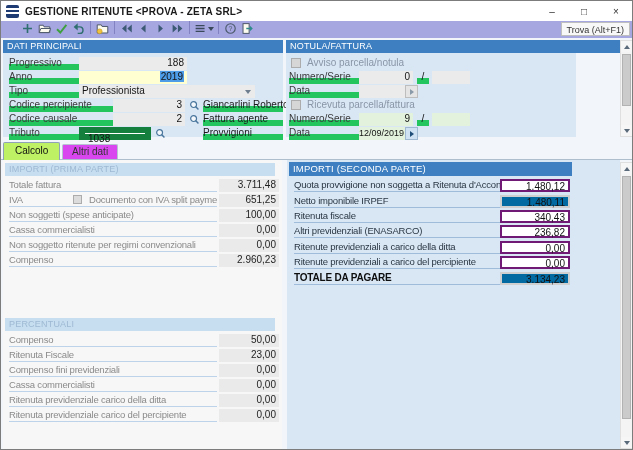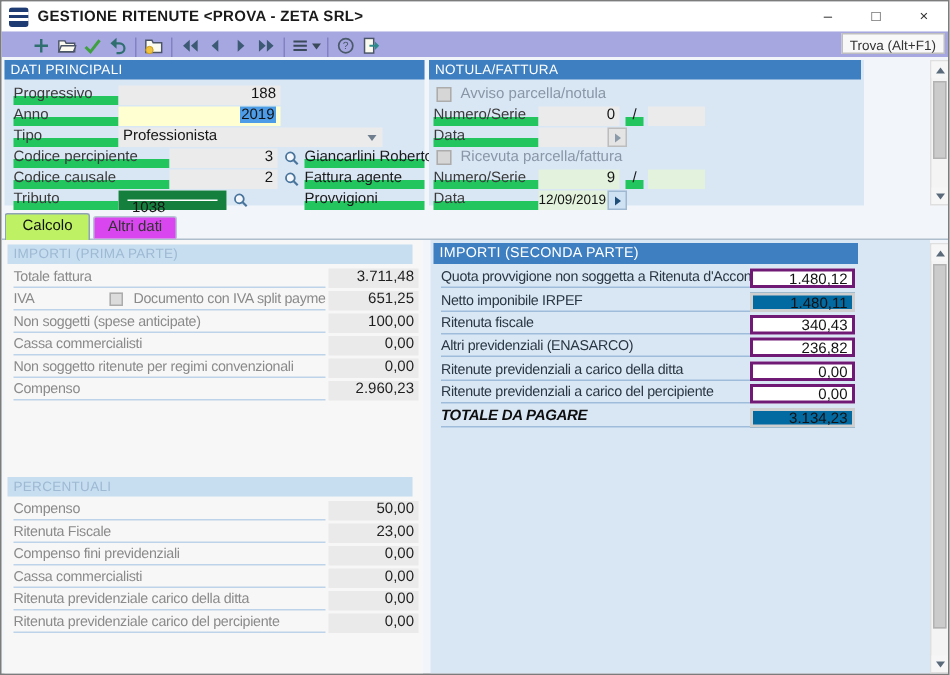--- a/index.html
+++ b/index.html
@@ -8,21 +8,21 @@
 
   
   .titlebar { position:absolute; left:0; top:0; width:100%; height:20px; background:#ffffff; display:flex; align-items:center; }
   .app-icon { width:13px; height:13px; margin-left:5px; background:#1F3B73; border-radius:2px;
               background-image:linear-gradient(#1F3B73 3px, #fff 3px, #fff 5px, #1F3B73 5px, #1F3B73 7px, #fff 7px, #fff 9px, #1F3B73 9px); }
   .wtitle { margin-left:6px; font-size:10px; font-weight:600; color:#1a1a1a; letter-spacing:.2px; }
   .win-controls { position:absolute; right:0; top:0; height:20px; display:flex; }
   .win-btn { width:32px; height:20px; display:flex; align-items:center; justify-content:center; font-size:10px; color:#333; cursor:default; }
 
   
-  .toolbar { position:absolute; left:0; top:20px; width:100%; height:17px; background:#A6A6E0; display:flex; align-items:flex-end; padding-left:18px; }
+  .toolbar { position:absolute; left:0; top:20px; width:100%; height:17px; background:#A6A6E0; display:flex; align-items:flex-start; padding-left:18px; }
   .tbtn { width:17px; height:15px; display:flex; align-items:center; justify-content:center; }
   .tsep { width:1px; height:13px; background:#8282C2; margin:0 3px; }
   .caret-down { width:0; height:0; border-left:3px solid transparent; border-right:3px solid transparent; border-top:4px solid #3A4A5A; margin-left:1px; }
   .find-label { position:absolute; right:2px; top:1px; height:14px; line-height:12px; padding:1px 5px; font-size:9px; color:#333;
                 background:#F8F8F8; border:1px solid #BFBFBF; }
 
   
   .panel { position:absolute; background:#D9E7F5; }
   .sec-hd { position:absolute; left:0; top:0; height:13px; background:#3E7FC1; color:#fff; font-size:9px; line-height:13px; padding-left:4px; letter-spacing:.2px; }
   .sec-hd.dis { background:#C6DEF0; color:#9FB9D3; }
@@ -56,21 +56,21 @@
   .ll-val { position:absolute; left:216px; width:60px; height:13px; background:#EAEAEA; text-align:right; padding-right:3px;
             color:#1E1E1E; font-size:10px; line-height:12px; }
 
   
   .lr-row { position:absolute; left:0; width:333px; height:14px; line-height:12px; }
   .lr-lbl { position:absolute; left:7px; width:206px; height:13px; border-bottom:1px solid #9FBDDB; color:#2A3642;
             font-size:9.5px; letter-spacing:-.2px; white-space:nowrap; overflow:hidden; }
   .lr-val { position:absolute; left:213px; width:70px; height:13px; background:#fff; border:2px solid #701a75; text-align:right;
             padding-right:3px; color:#121212; font-size:10px; line-height:11px; }
   .lr-val.ro { background:#0369a1; border-color:#CFCFCF; }
-  .bold { font-weight:bold; color:#0e0e0e;font-style:italic; }
+  .bold { font-weight:bold; color:#0e0e0e; }
 
   
   .vscroll { position:absolute; width:13px; background:#F4F4F4; border:1px solid #DFDFDF; }
   .sb-btn { position:absolute; left:0; width:11px; height:11px; display:flex; align-items:center; justify-content:center; background:#F6F6F6; }
   .sb-up { top:0; } .sb-dn { bottom:0; }
   .sb-tri-up { width:0; height:0; border-left:3px solid transparent; border-right:3px solid transparent; border-bottom:4px solid #5A6A7A; }
   .sb-tri-dn { width:0; height:0; border-left:3px solid transparent; border-right:3px solid transparent; border-top:4px solid #5A6A7A; }
   .sb-thumb { position:absolute; left:1px; width:9px; background:#CBCBCB; border:1px solid #B2B2B2; }
 </style>
 </head>
@@ -206,21 +206,21 @@
       <span class="fld" style="left:76px; width:72px; background:#fff; border:6px solid #15803d; padding-left:3px; line-height:11px">1038</span>
       <svg style="position:absolute; left:152px; top:1px" width="11" height="11" viewBox="0 0 12 12">
           <circle cx="5" cy="5" r="3.2" fill="#F4F8FC" stroke="#49759C" stroke-width="1.3"></circle>
           <line x1="7.4" y1="7.4" x2="10.3" y2="10.3" stroke="#49759C" stroke-width="1.6"></line>
         </svg>
       <span class="desc lblu">Provvigioni</span>
     </div>
   </div>
 
   <div class="panel" style="left:285px; top:39px; width:290px; height:97px;">
-    <div class="sec-hd" style="width:288px">NOTULA/FATTURA</div>
+    <div class="sec-hd" style="width:346px">NOTULA/FATTURA</div>
 
     <div class="uprow" style="top:17px">
       <span class="cb" style="left:5px; top:1px"></span>
       <span class="cbl">Avviso parcella/notula</span>
     </div>
 
     <div class="uprow" style="top:31px">
       <span class="uplbl lblu" style="left:3px; width:70px">Numero/Serie</span>
       <span class="fld gray num" style="left:73px; width:54px">0</span>
       <span class="fld lblu" style="left:131px; width:12px; text-align:center">/</span>

